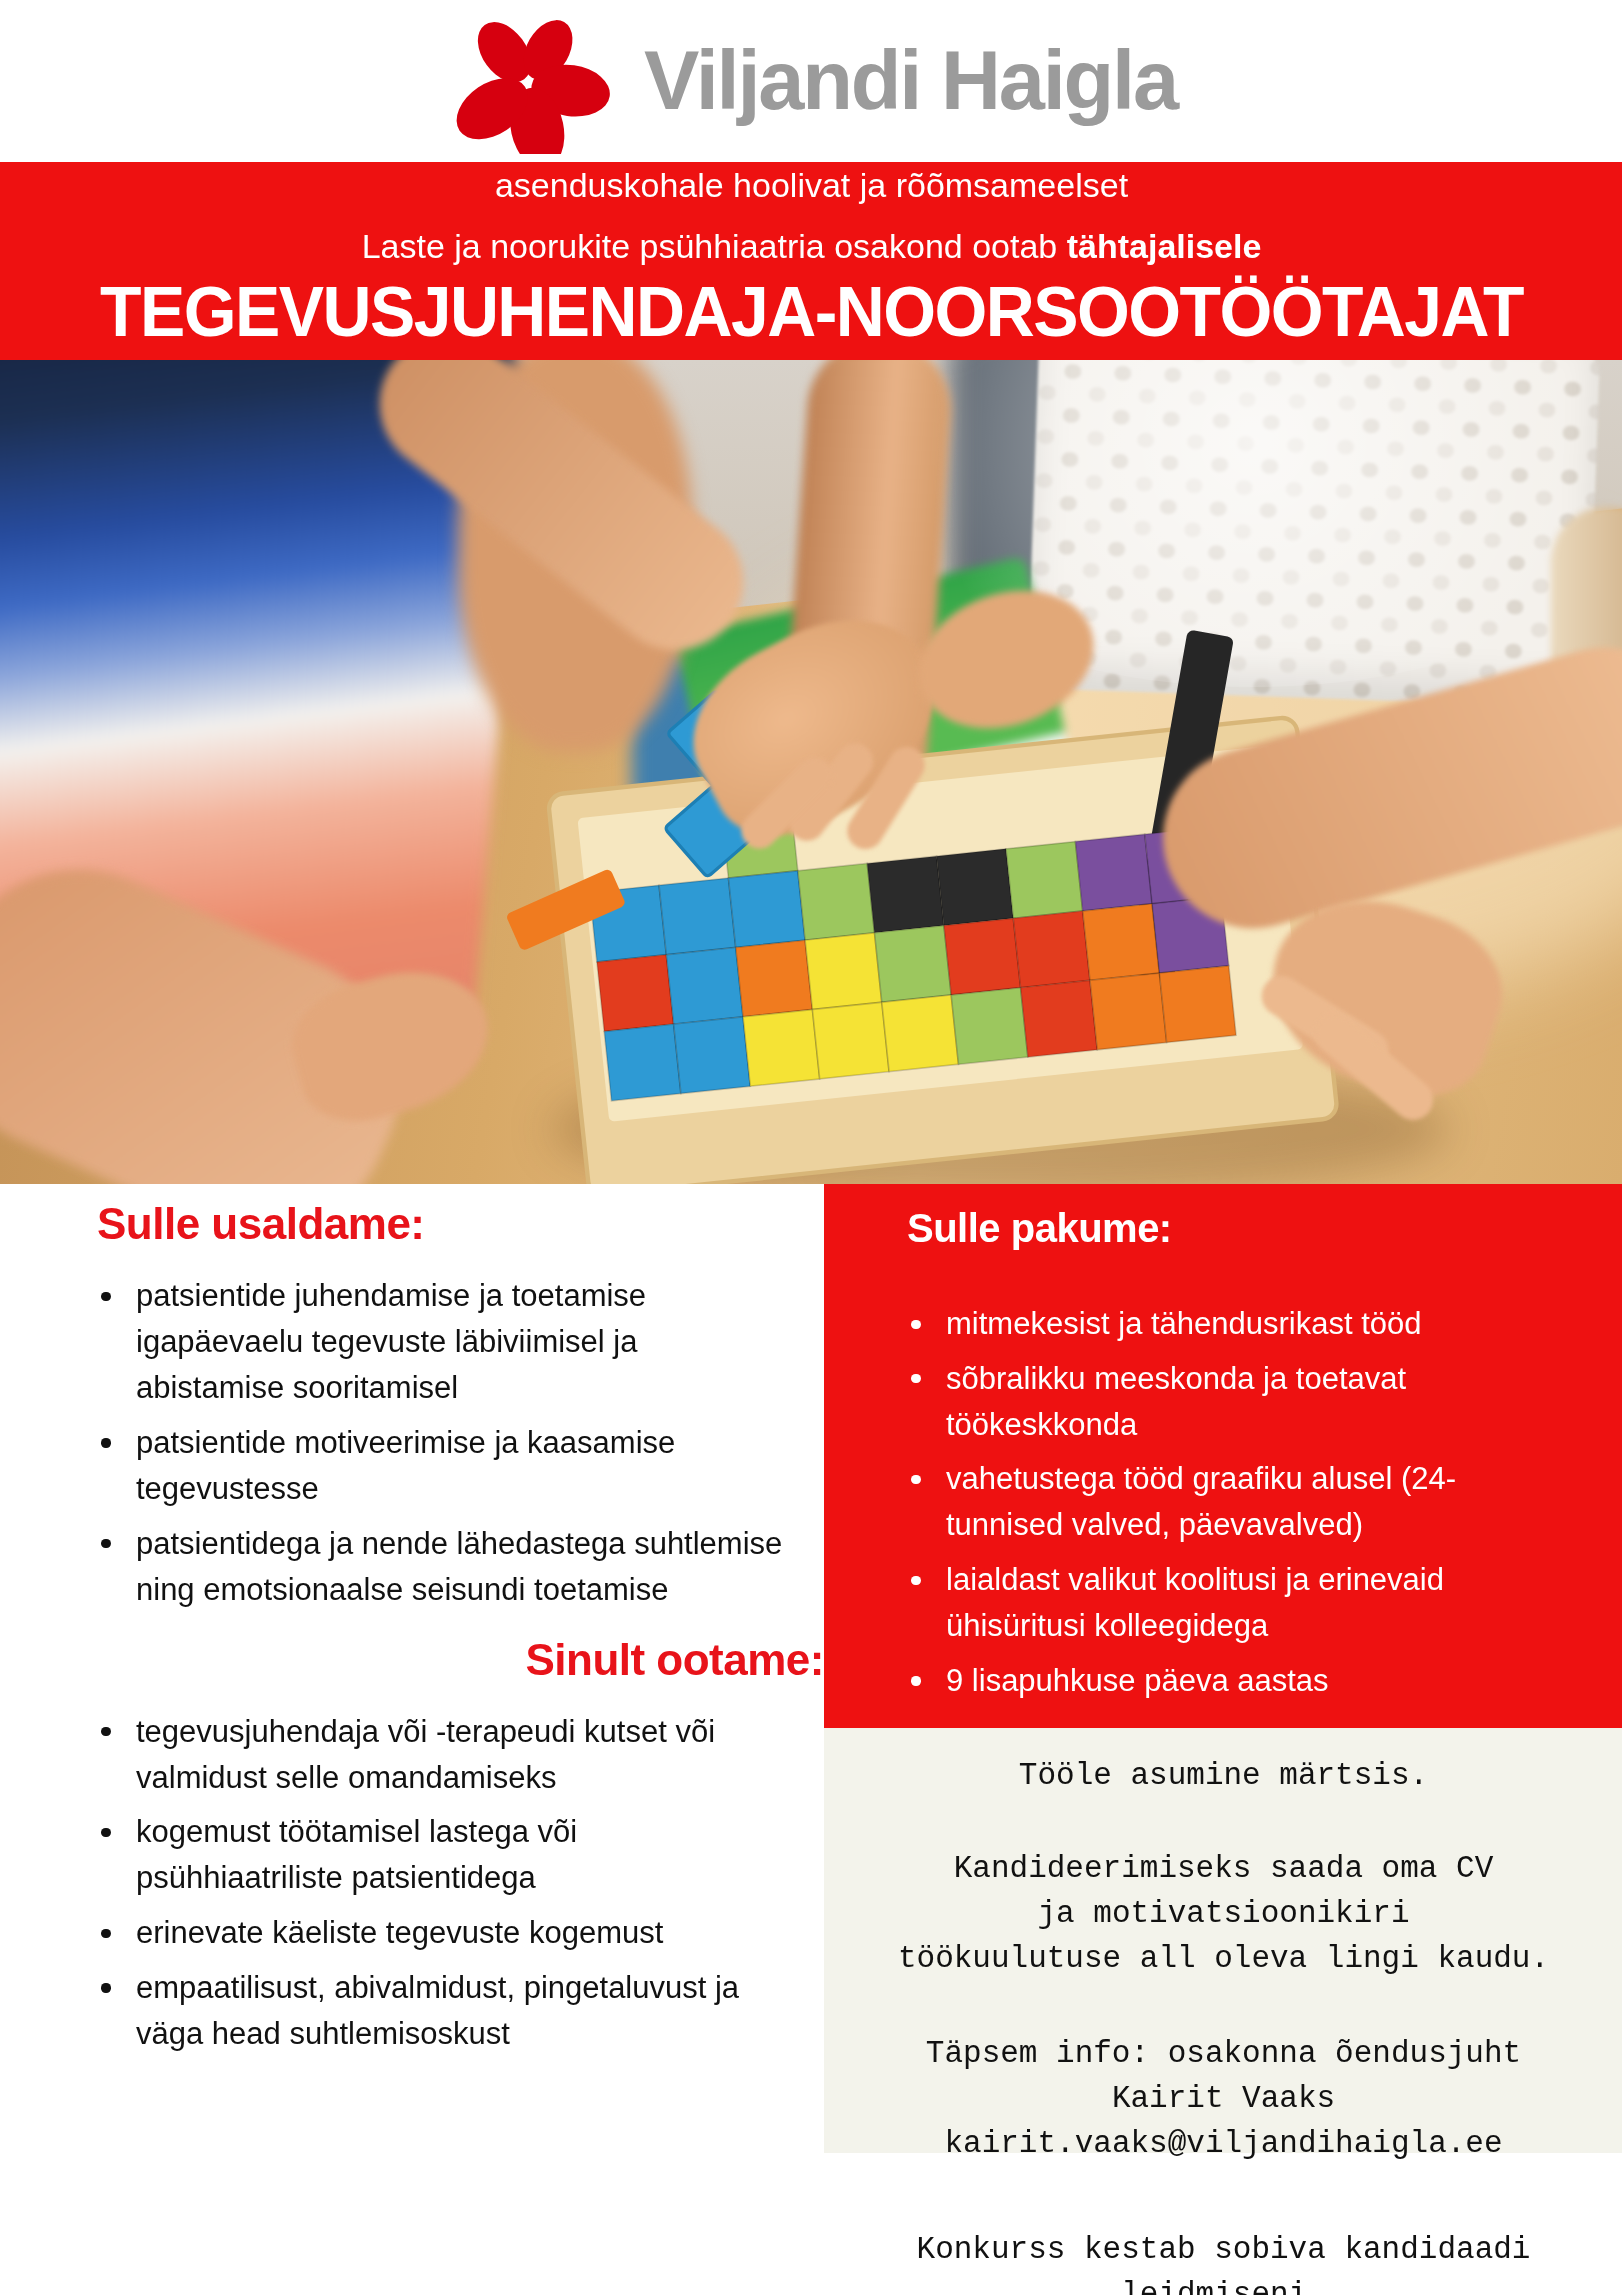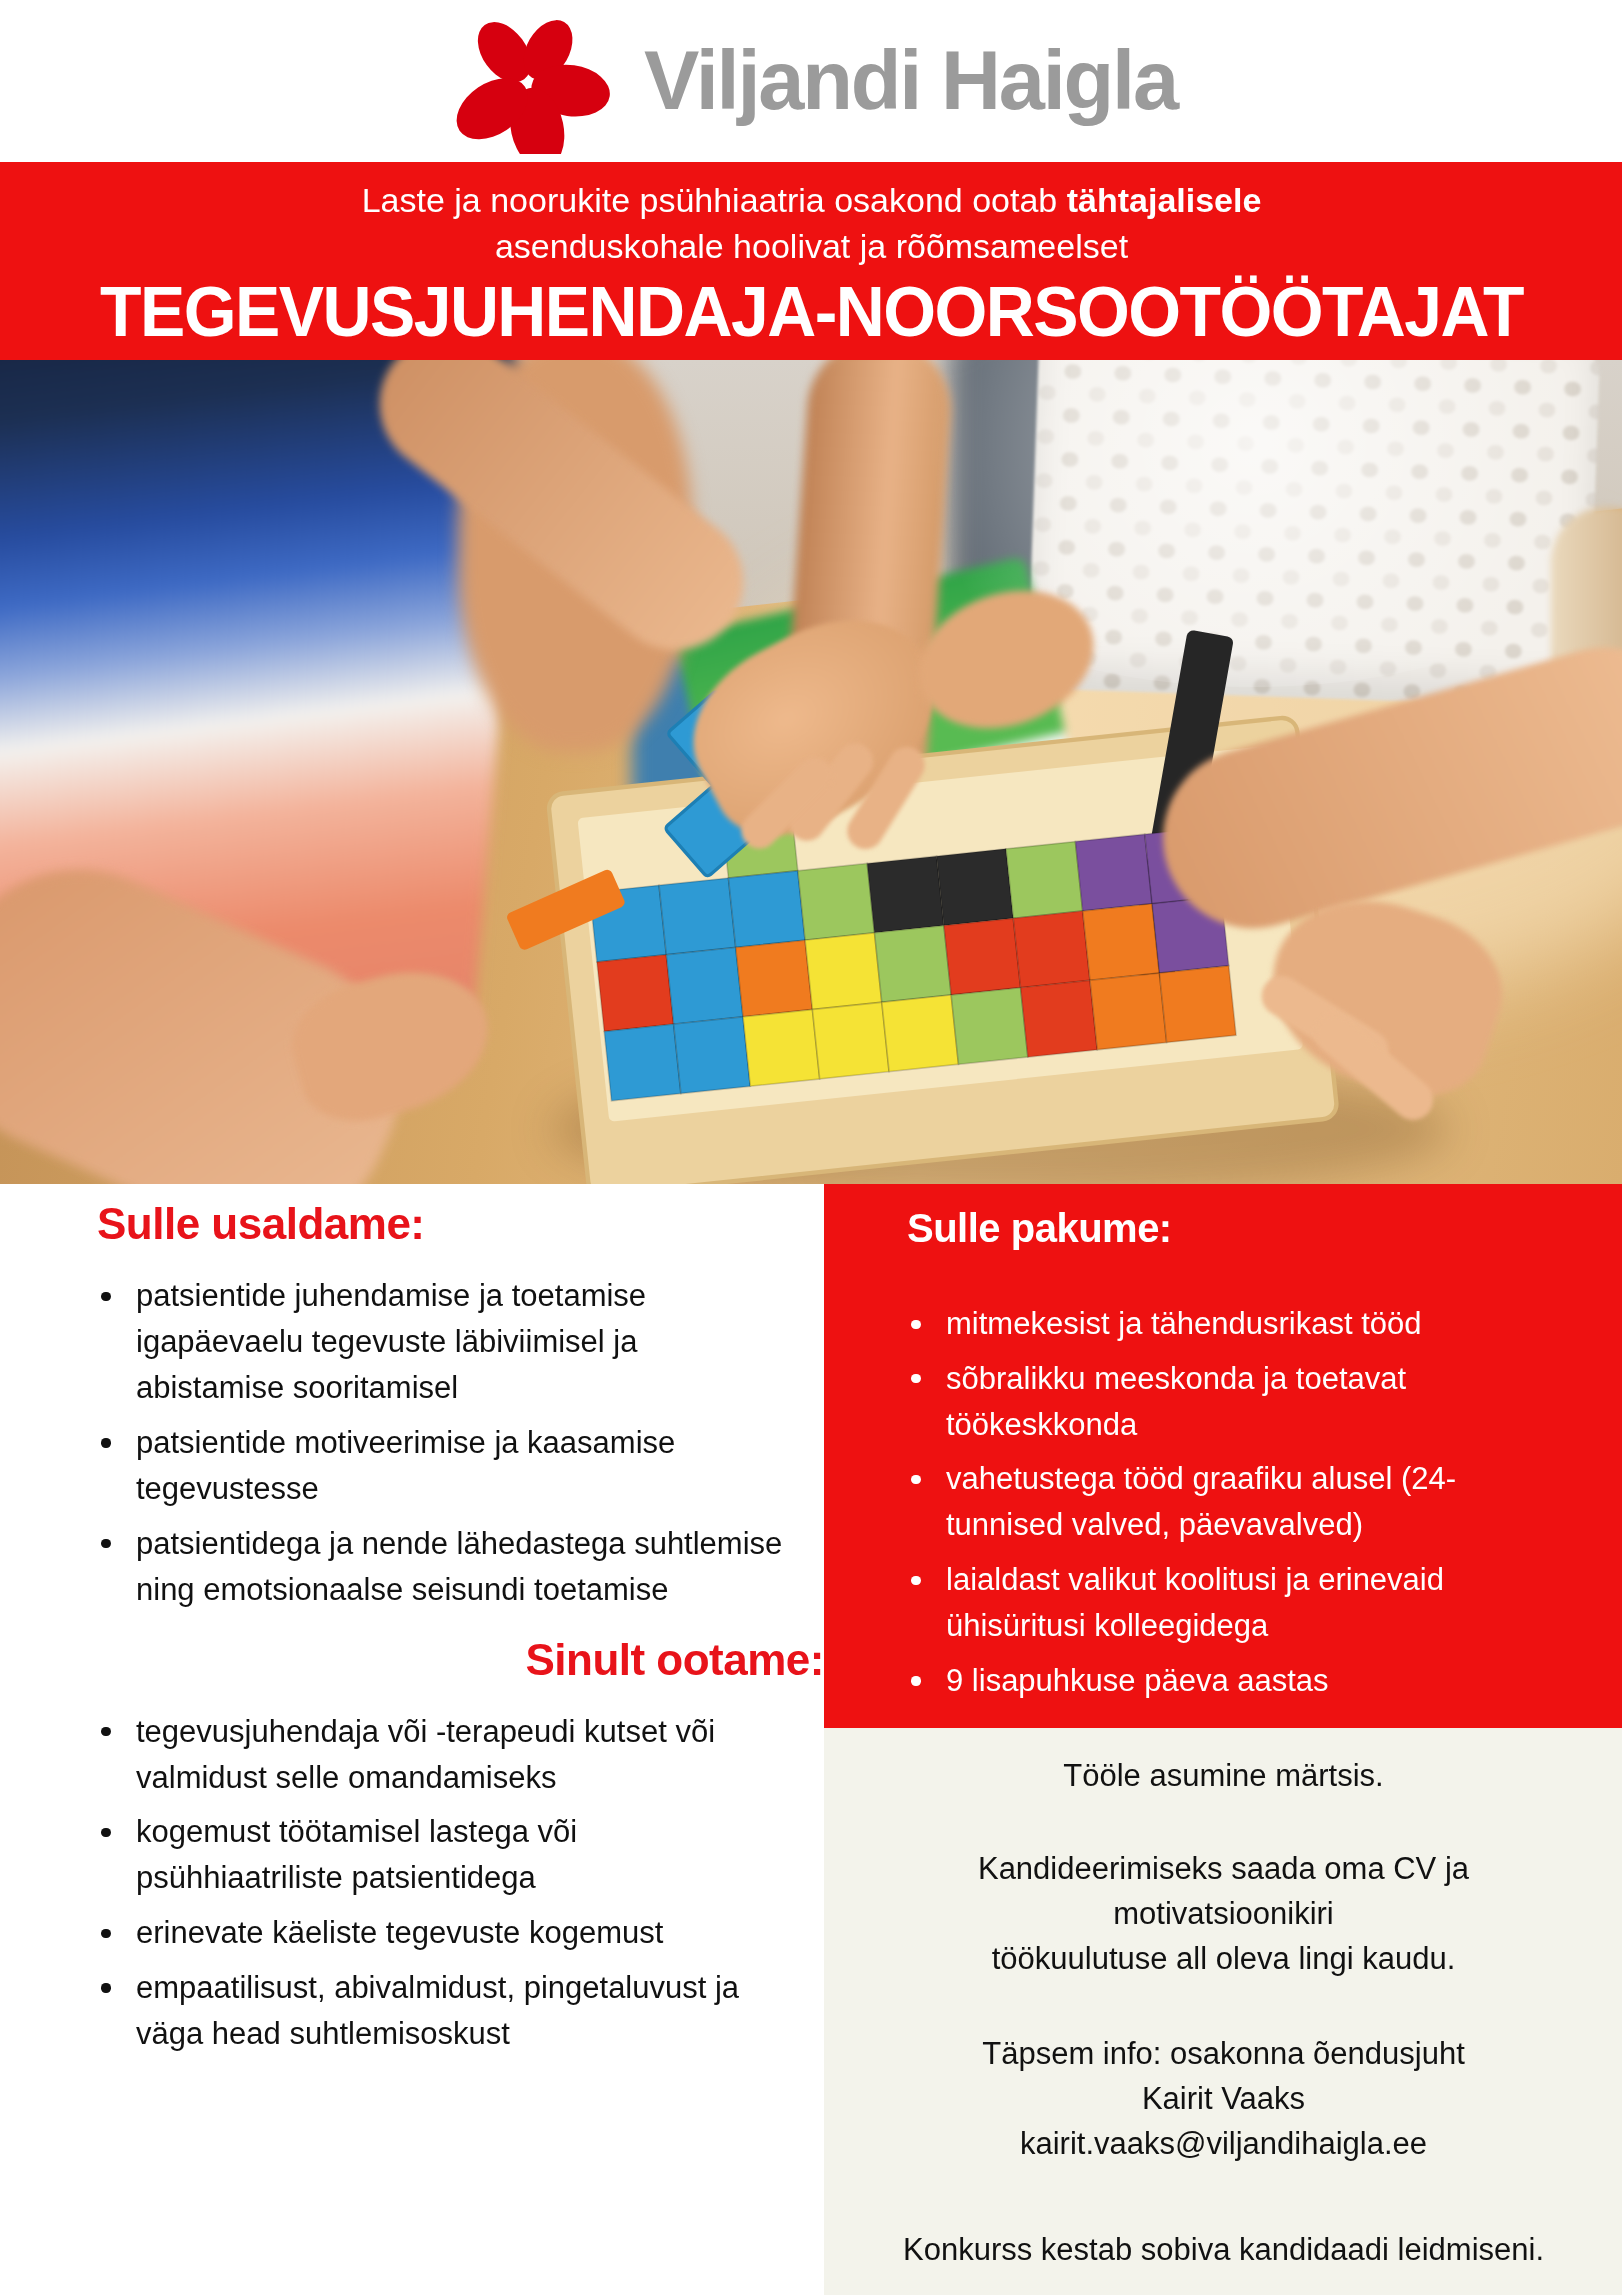--- a/index.html
+++ b/index.html
@@ -104,22 +104,22 @@
     content:"";position:absolute;left:4.4px;top:18.5px;width:9.3px;height:9.3px;border-radius:50%;background:#111;
   }
   .redbox ul.blist li::before{background:#fff;}
   .leftcol .h2-second{margin-top:22px;text-align:right;}
   .redbox{
     position:absolute;left:824px;top:0;width:940px;height:544px;background:#ee1111;color:#fff;
     padding:22px 0 0 83px;box-sizing:border-box;
   }
   .redbox ul.blist{max-width:654px;}
   .beigebox{
-    position:absolute;left:824px;top:544px;width:799px;height:567px;background:#f3f3eb;
-    text-align:center;padding:25px 33px 0 33px;box-sizing:border-box;
+    position:absolute;left:824px;top:544px;width:799px;height:425px;background:#f3f3eb;
+    text-align:center;padding:25px 33px 0 33px;box-sizing:border-box;font-family:Liberation Mono, monospace;
   }
   .beigebox p{font-size:31px;line-height:45px;margin:0;}
   .beigebox .gap-after{margin-bottom:48px;}
   .beigebox .cvline{max-width:545px;margin-left:auto;margin-right:auto;}
   .beigebox .gap-before{margin-top:50px;}
   .beigebox .gap-before-lg{margin-top:61px;}
 </style>
 </head>
 <body>
 
@@ -132,22 +132,22 @@
         <ellipse cx="200" cy="100" rx="58" ry="88" transform="rotate(30,200,210)"></ellipse>
         <ellipse cx="200" cy="92" rx="70" ry="108" transform="rotate(98,200,210)"></ellipse>
         <ellipse cx="200" cy="88" rx="72" ry="112" transform="rotate(168,200,210)"></ellipse>
         <ellipse cx="200" cy="92" rx="70" ry="108" transform="rotate(236,200,210)"></ellipse>
       </g>
     </svg>
     <div class="logo-text">Viljandi Haigla</div>
   </div>
 
   <div class="banner">
+    <div class="ln">asenduskohale hoolivat ja rõõmsameelset</div>
     <div class="ln ln1"><span>Laste ja noorukite psühhiaatria osakond ootab </span><b>tähtajalisele</b></div>
-    <div class="ln">asenduskohale hoolivat ja rõõmsameelset</div>
     <div class="big">TEGEVUSJUHENDAJA-NOORSOOTÖÖTAJAT</div>
   </div>
 
   <div class="photo">
     <div class="ph-wall-blue"></div>
     <div class="ph-wood"></div>
     <div class="ph-wood-sheen"></div>
     <div class="ph-gray"></div>
     <div class="ph-basket"></div>
     <div class="ph-lamp"></div>

